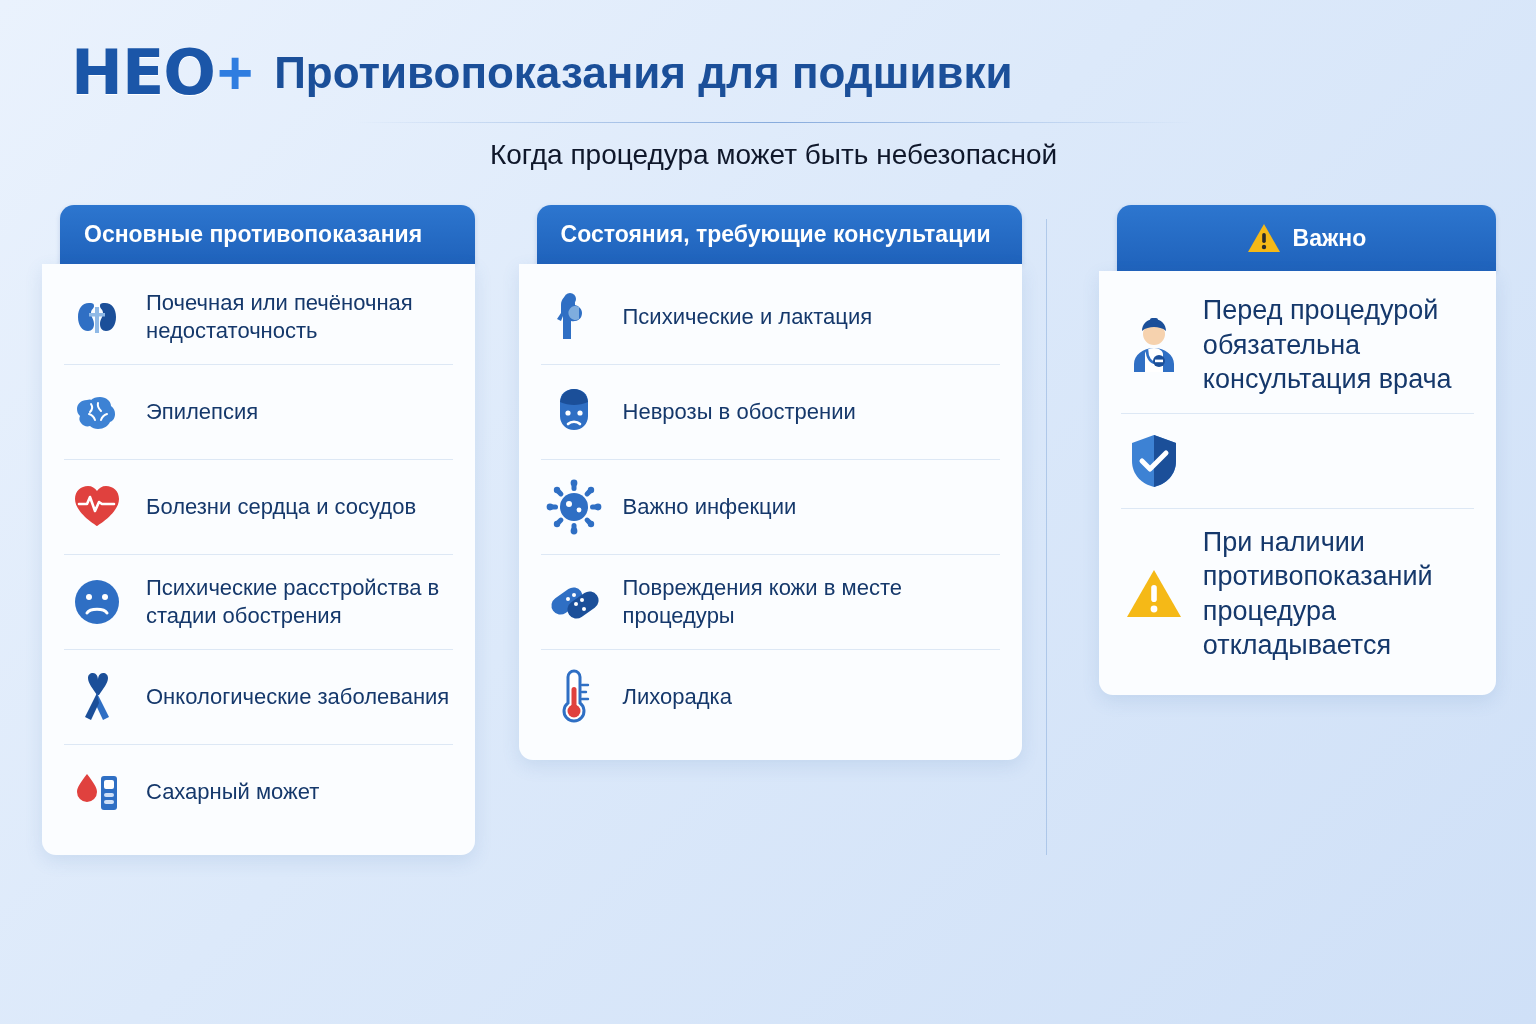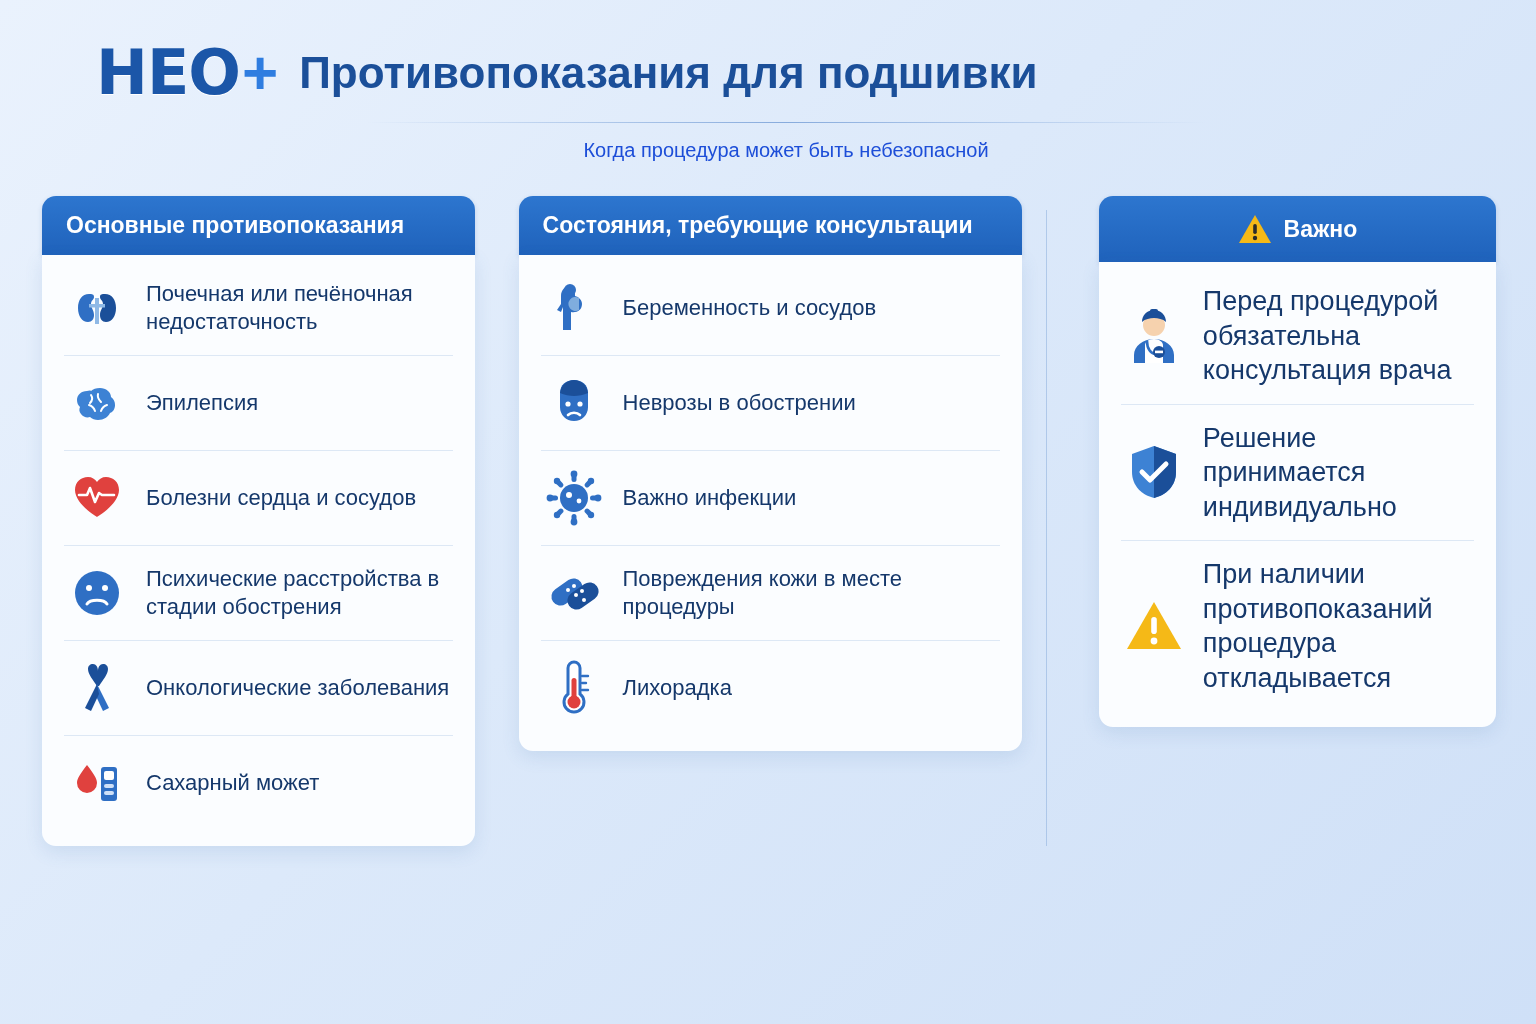--- a/index.html
+++ b/index.html
@@ -11,21 +11,21 @@
     width: 1536px;
     height: 1024px;
     overflow: hidden;
     font-family: "Liberation Sans", sans-serif;
     background: linear-gradient(135deg, #eaf2fd 0%, #dce9fa 45%, #cfe0f7 100%);
     color: #173a6b;
     position: relative;
   }
   
   .header {
-    padding: 42px 60px 0 96px;
+    padding: 42px 60px 0 71px;
   }
   .title-row {
     display: flex;
     align-items: center;
     gap: 22px;
   }
   .logo {
     display: flex;
     align-items: center;
     font-size: 62px;
@@ -54,22 +54,22 @@
   }
   .divider {
     margin: 18px auto 0 auto;
     width: 840px;
     height: 1px;
     background: linear-gradient(to right, rgba(140,175,220,0), rgba(120,160,215,0.85), rgba(140,175,220,0));
   }
   .subtitle {
     margin-top: 16px;
     text-align: center;
-    font-size: 20px;
-    color: #1d4ed8;
+    font-size: 28px;
+    color: #0f172a;
   }
   
   .columns {
     margin: 34px 40px 0 40px;
     display: flex;
     align-items: flex-start;
     gap: 0;
   }
   .col {
     position: relative;
@@ -87,20 +87,21 @@
     border-radius: 14px 14px 0 0;
     background: linear-gradient(180deg, #2d76cf 0%, #1f62bb 100%);
     color: #fff;
     font-size: 23px;
     font-weight: bold;
     padding: 16px 24px;
     display: flex;
     align-items: center;
     gap: 12px;
     box-shadow: 0 2px 5px rgba(30,80,150,0.18);
+    margin-left: 18px;
   }
   .card-head.center {
     justify-content: center;
   }
   .card-body {
     background: #fbfdff;
     border-radius: 0 0 14px 14px;
     box-shadow: 0 6px 18px rgba(70,120,180,0.14);
     padding: 6px 22px 16px 22px;
   }
@@ -231,21 +232,21 @@
     <div class="card-body">
 
       <div class="row">
         <span class="ico">
           <svg width="56" height="56" viewBox="0 0 56 56">
             <path d="M24 6c-5 0-9 4-9 10v8l-4 6 4 2 2-5v23h8V32c6 1 11-2 11-8 0-4-3-7-7-8V16c0-6-0-10-5-10z" fill="#2f6fc4"></path>
             <circle cx="24" cy="10" r="6" fill="#2f6fc4"></circle>
             <path d="M33 30a7 7 0 1 1 0-12z" fill="#7fadde"></path>
           </svg>
         </span>
-        <span class="txt">Беременность и сосудов</span>
+        <span class="txt">Психические и лактация</span>
       </div>
 
       <div class="row">
         <span class="ico">
           <svg width="56" height="56" viewBox="0 0 56 56">
             <path d="M14 18c0-8 6-13 14-13s14 5 14 13v14c0 8-6 14-14 14s-14-6-14-14z" fill="#2f6fc4"></path>
             <path d="M14 18c4 2 10 3 14 3s10-1 14-3c-1-8-7-13-14-13s-13 5-14 13z" fill="#1b4f99"></path>
             <circle cx="22" cy="29" r="2.6" fill="#ffffff"></circle>
             <circle cx="34" cy="29" r="2.6" fill="#ffffff"></circle>
             <path d="M22 40c3-3 9-3 12 0" stroke="#ffffff" stroke-width="2.6" fill="none" stroke-linecap="round"></path>
@@ -351,21 +352,20 @@
       </div>
 
       <div class="row">
         <span class="ico">
           <svg width="58" height="58" viewBox="0 0 58 58">
             <path d="M29 3l22 8v18c0 14-10 23-22 26C17 52 7 43 7 29V11z" fill="#3d82d4"></path>
             <path d="M29 3l22 8v18c0 14-10 23-22 26z" fill="#1b4f99"></path>
             <path d="M17 29l8 8 16-16" stroke="#ffffff" stroke-width="5" fill="none" stroke-linecap="round" stroke-linejoin="round"></path>
           </svg>
         </span>
-        <span class="txt">Решение принимается индивидуально</span>
       </div>
 
       <div class="row">
         <span class="ico">
           <svg width="58" height="58" viewBox="0 0 58 58">
             <path d="M29 5L56 52H2z" fill="#f5b917"></path>
             <rect x="26.2" y="20" width="5.6" height="17" rx="2.8" fill="#ffffff"></rect>
             <circle cx="29" cy="44" r="3.4" fill="#ffffff"></circle>
           </svg>
         </span>

